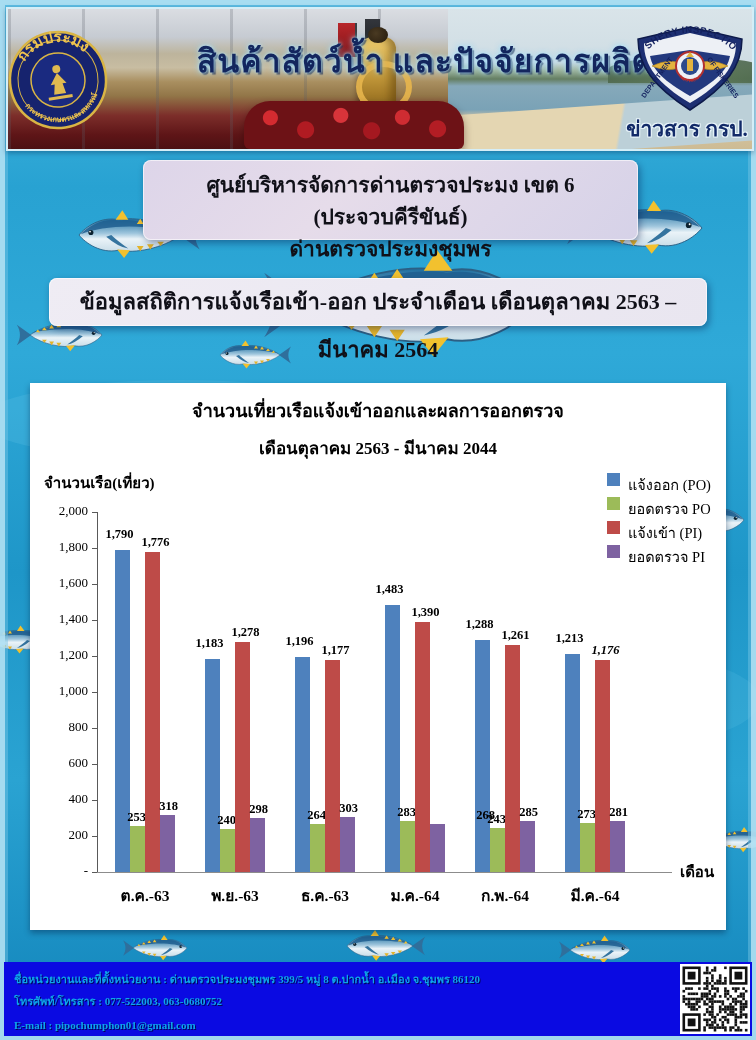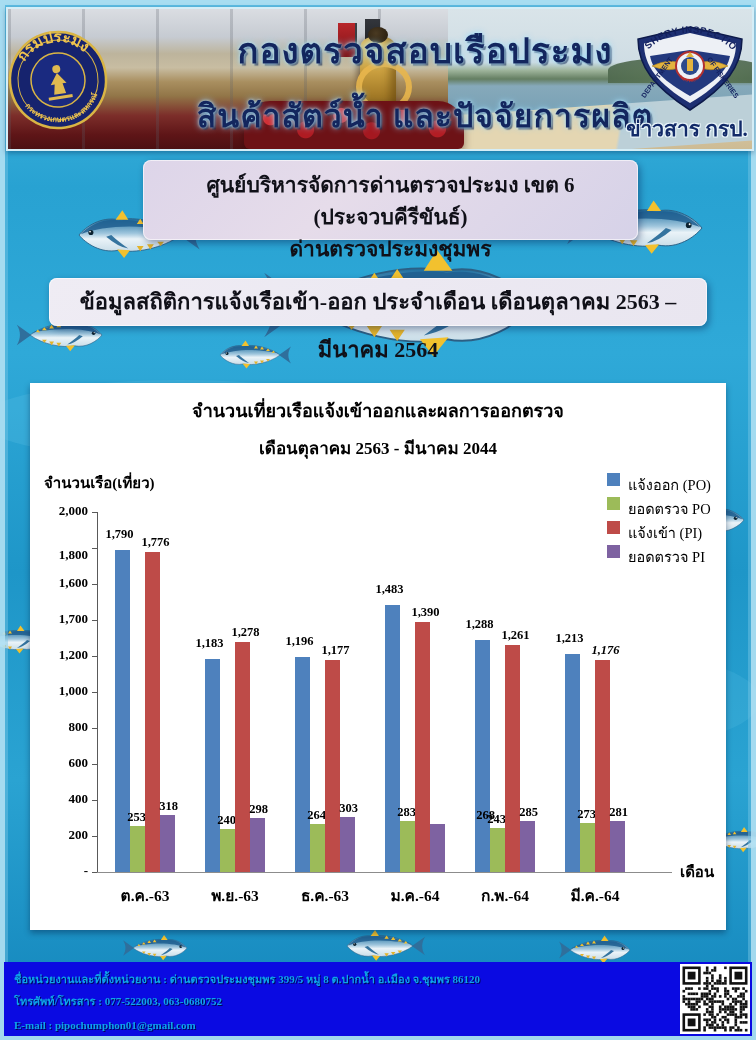--- a/index.html
+++ b/index.html
@@ -87,21 +87,21 @@
     box-shadow:0 3px 6px rgba(0,25,60,.4);}
   .ct1{position:absolute;left:0;right:0;top:13px;text-align:center;font-size:18px;font-weight:bold;color:#000;}
   .ct2{position:absolute;left:0;right:0;top:51px;text-align:center;font-size:17px;font-weight:bold;color:#000;}
   .ylab{position:absolute;left:14px;top:88px;font-size:15px;font-weight:bold;color:#000;}
   .xlab{position:absolute;left:650px;top:477px;font-size:15px;font-weight:bold;color:#000;}
   .legend{position:absolute;left:577px;top:90px;}
   .legend-item{display:flex;align-items:flex-start;margin-bottom:10px;height:14px;}
   .legend-swatch{width:13px;height:13px;margin-right:8px;flex:0 0 13px;}
   .legend-label{font-size:14.5px;color:#000;white-space:nowrap;}
   .plot{position:absolute;inset:0;}
-  .ytick{position:absolute;left:0;width:58px;text-align:right;font-size:13px;font-weight:bold;color:#000;}
+  .ytick{position:absolute;left:0;width:58px;text-align:right;font-size:13px;font-weight:normal;color:#000;}
   .ymark{position:absolute;height:1px;width:5px;background:#595959;}
   .vaxis{position:absolute;width:1px;background:#595959;}
   .baseline{position:absolute;height:1px;background:#8c8c8c;}
   .bar{position:absolute;}
   .val{position:absolute;font-size:12.5px;font-weight:bold;color:#000;white-space:nowrap;transform:translateX(-50%);}
   .month{position:absolute;top:500px;font-size:15.5px;font-weight:bold;color:#000;white-space:nowrap;transform:translateX(-50%);}
   
   .footer{position:absolute;left:4px;right:4px;top:962px;height:74px;background:#0a0ae2;z-index:2;}
   .footer .fl{padding:0 84px 0 10px;font-size:11px;font-weight:bold;color:#0ea5e9;line-height:22px;white-space:nowrap;
     text-shadow:1px 1px 0 rgba(0,0,60,.8);}
@@ -155,21 +155,20 @@
     <div class="photo-right"></div>
     <div class="sand"></div>
     <div class="hill"></div>
     <div class="flag-red"></div>
     <div class="flag-black"></div>
     <div class="statue"></div>
     <div class="garland"></div>
     <div class="flowers"></div>
 
     <div class="header-titles">
-      <div class="t1">กองตรวจสอบเรือประมง</div>
       <div class="t2">สินค้าสัตว์น้ำ และปัจจัยการผลิต</div>
     </div>
   </header>
 
   <svg class="emblem" width="104" height="116" viewBox="0 0 104 116">
     <g transform="rotate(-9 52 58)">
       <circle cx="52" cy="58" r="48" fill="#16236e" stroke="#d9b545" stroke-width="2.5"></circle>
       <circle cx="52" cy="58" r="40" fill="none" stroke="#d9b545" stroke-width="1"></circle>
       <circle cx="52" cy="58" r="27" fill="#1a2a80" stroke="#d9b545" stroke-width="1.5"></circle>
       <g fill="#e0ba50">
@@ -254,25 +253,25 @@
         <div class="ytick" style="top: 408px;">400</div>
         <div class="ymark" style="left: 62px; top: 417px;"></div>
         <div class="ytick" style="top: 372px;">600</div>
         <div class="ymark" style="left: 62px; top: 381px;"></div>
         <div class="ytick" style="top: 336px;">800</div>
         <div class="ymark" style="left: 62px; top: 345px;"></div>
         <div class="ytick" style="top: 300px;">1,000</div>
         <div class="ymark" style="left: 62px; top: 309px;"></div>
         <div class="ytick" style="top: 264px;">1,200</div>
         <div class="ymark" style="left: 62px; top: 273px;"></div>
-        <div class="ytick" style="top: 228px;">1,700</div>
+        <div class="ytick" style="top: 228px;">1,400</div>
         <div class="ymark" style="left: 62px; top: 237px;"></div>
         <div class="ytick" style="top: 192px;">1,600</div>
         <div class="ymark" style="left: 62px; top: 201px;"></div>
-        <div class="ytick" style="top: 164px;">1,800</div>
+        <div class="ytick" style="top: 156px;">1,800</div>
         <div class="ymark" style="left: 62px; top: 165px;"></div>
         <div class="ytick" style="top: 120px;">2,000</div>
         <div class="ymark" style="left: 62px; top: 129px;"></div>
         <div class="vaxis" style="left: 67px; top: 129px; height: 360px;"></div>
         <div class="baseline" style="left: 67px; top: 489px; width: 575px;"></div>
         <div class="bar" style="left: 85px; top: 166.8px; width: 15px; height: 322.2px; background: rgb(78, 129, 189);"></div>
         <div class="val" style="left: 89.5px; top: 143.8px;">1,790</div>
         <div class="bar" style="left: 175px; top: 276.06px; width: 15px; height: 212.94px; background: rgb(78, 129, 189);"></div>
         <div class="val" style="left: 179.5px; top: 253.06px;">1,183</div>
         <div class="bar" style="left: 265px; top: 273.72px; width: 15px; height: 215.28px; background: rgb(78, 129, 189);"></div>

